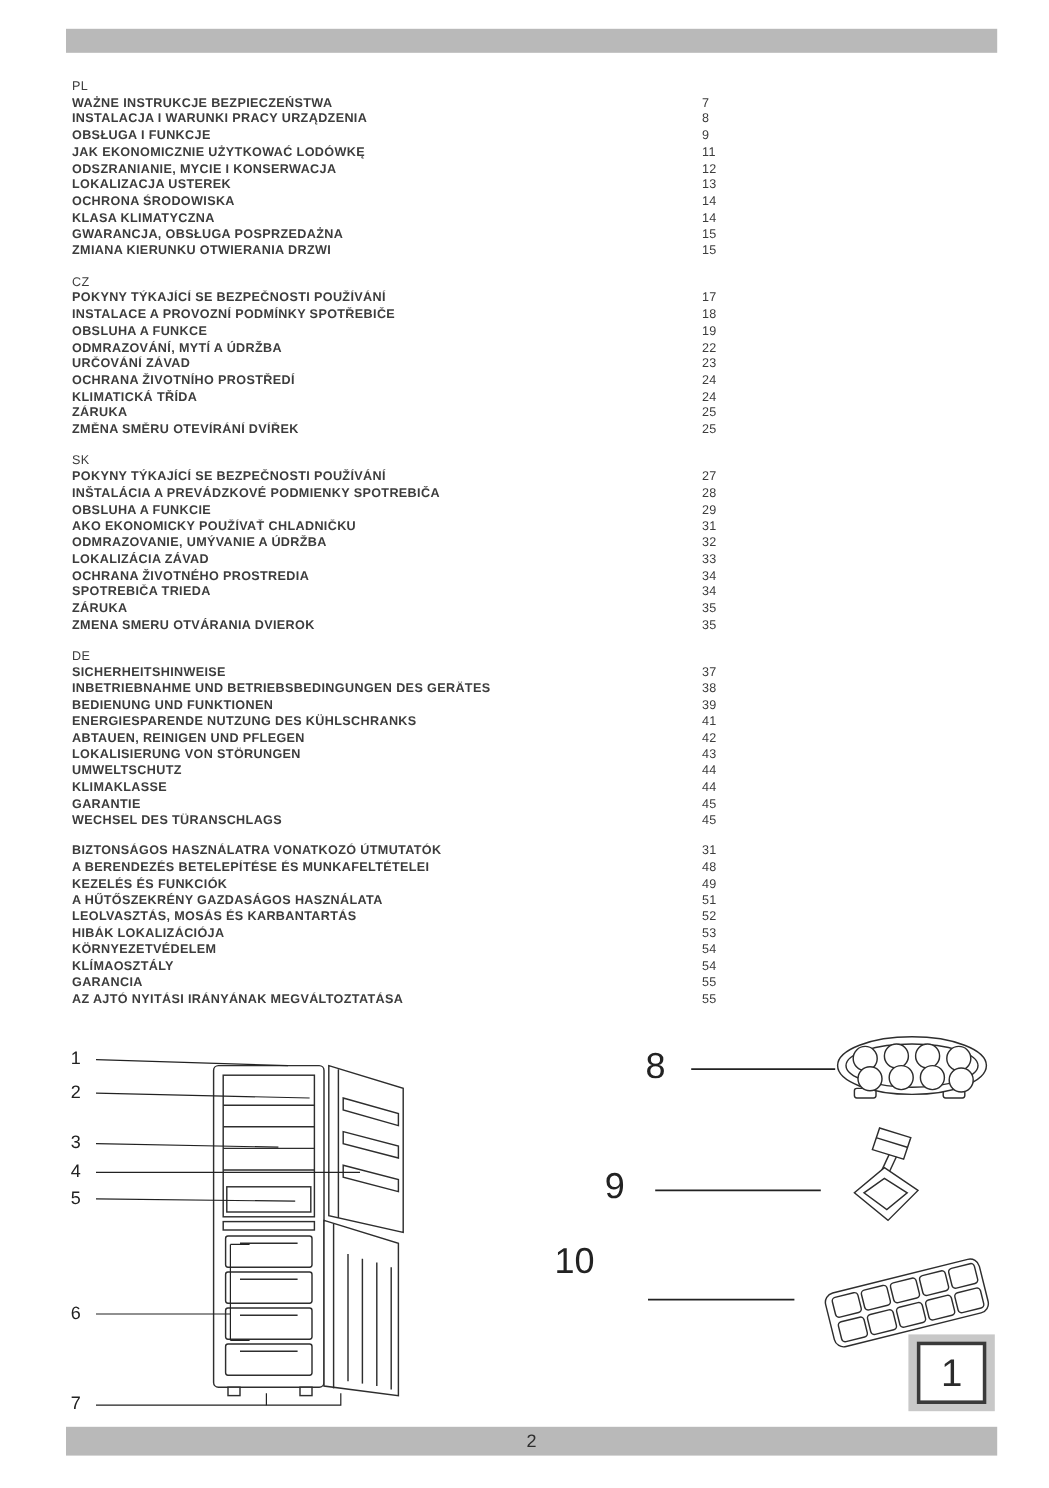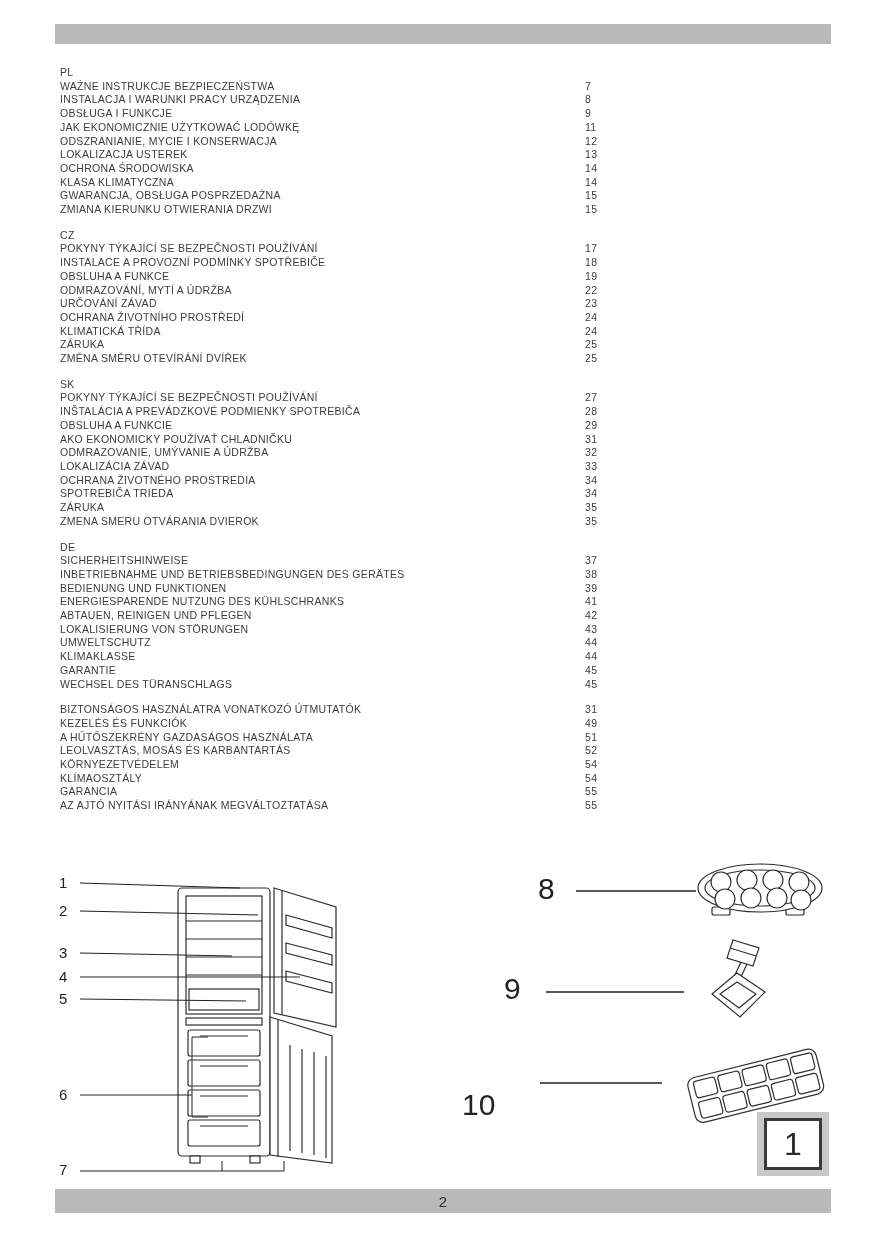--- a/index.html
+++ b/index.html
@@ -9,21 +9,21 @@
 
   .bar { position:absolute; left:55px; width:776px; height:20px; background:#b9b9b9; }
   .top-bar { top:24px; }
   .bottom-bar { top:1189px; height:24px; display:flex; align-items:center; justify-content:center;
                 font-size:15px; color:#2e2e2e; }
 
   .toc { position:absolute; left:60px; top:66px; width:565px; }
   .toc-section { margin-bottom:12px; }
   .toc-lang, .toc-row { font-size:10.5px; line-height:13.7px; letter-spacing:0.3px; color:#3c3c3c; }
   .toc-row { display:flex; }
-  .toc-title { width:525px; white-space:nowrap; overflow:hidden; }
+  .toc-title { width:525px; white-space:nowrap; overflow:hidden;font-weight:bold; }
   .toc-page { white-space:nowrap; }
 
   .figure-svg { position:absolute; left:0; top:855px; width:874px; height:330px; }
   .callout { position:absolute; font-size:15px; color:#222; line-height:18px; }
   .acc-num { position:absolute; font-size:30px; color:#222; line-height:32px; }
 
   .figure-box-outer { position:absolute; left:757px; top:1112px; width:72px; height:64px;
                       background:#c8c8c8; display:flex; align-items:center; justify-content:center; }
   .figure-box { width:58px; height:52px; background:#fff; border:3px solid #3a3a3a;
                 display:flex; align-items:center; justify-content:center;
@@ -217,30 +217,38 @@
         </div>
   </div>
 
   <div class="toc-section">
     <div>
           <div class="toc-row">
             <span class="toc-title">BIZTONSÁGOS HASZNÁLATRA VONATKOZÓ ÚTMUTATÓK</span>
             <span class="toc-page">31</span>
           </div>
           <div class="toc-row">
+            <span class="toc-title">A BERENDEZÉS BETELEPÍTÉSE ÉS MUNKAFELTÉTELEI</span>
+            <span class="toc-page">48</span>
+          </div>
+          <div class="toc-row">
             <span class="toc-title">KEZELÉS ÉS FUNKCIÓK</span>
             <span class="toc-page">49</span>
           </div>
           <div class="toc-row">
             <span class="toc-title">A HŰTŐSZEKRÉNY GAZDASÁGOS HASZNÁLATA</span>
             <span class="toc-page">51</span>
           </div>
           <div class="toc-row">
             <span class="toc-title">LEOLVASZTÁS, MOSÁS ÉS KARBANTARTÁS</span>
             <span class="toc-page">52</span>
+          </div>
+          <div class="toc-row">
+            <span class="toc-title">HIBÁK LOKALIZÁCIÓJA</span>
+            <span class="toc-page">53</span>
           </div>
           <div class="toc-row">
             <span class="toc-title">KÖRNYEZETVÉDELEM</span>
             <span class="toc-page">54</span>
           </div>
           <div class="toc-row">
             <span class="toc-title">KLÍMAOSZTÁLY</span>
             <span class="toc-page">54</span>
           </div>
           <div class="toc-row">
@@ -353,21 +361,21 @@
   <div class="callout" style="left:59px; top:874px">1</div>
   <div class="callout" style="left:59px; top:902px">2</div>
   <div class="callout" style="left:59px; top:944px">3</div>
   <div class="callout" style="left:59px; top:968px">4</div>
   <div class="callout" style="left:59px; top:990px">5</div>
   <div class="callout" style="left:59px; top:1086px">6</div>
   <div class="callout" style="left:59px; top:1161px">7</div>
 
   <div class="acc-num" style="left:538px; top:873px">8</div>
   <div class="acc-num" style="left:504px; top:973px">9</div>
-  <div class="acc-num" style="left:462px; top:1089px">10</div>
+  <div class="acc-num" style="left:462px; top:1036px">10</div>
 
   <div class="figure-box-outer">
     <div class="figure-box">1</div>
   </div>
 
   <div class="bar bottom-bar">
     <span>2</span>
   </div>
 
 </div>

